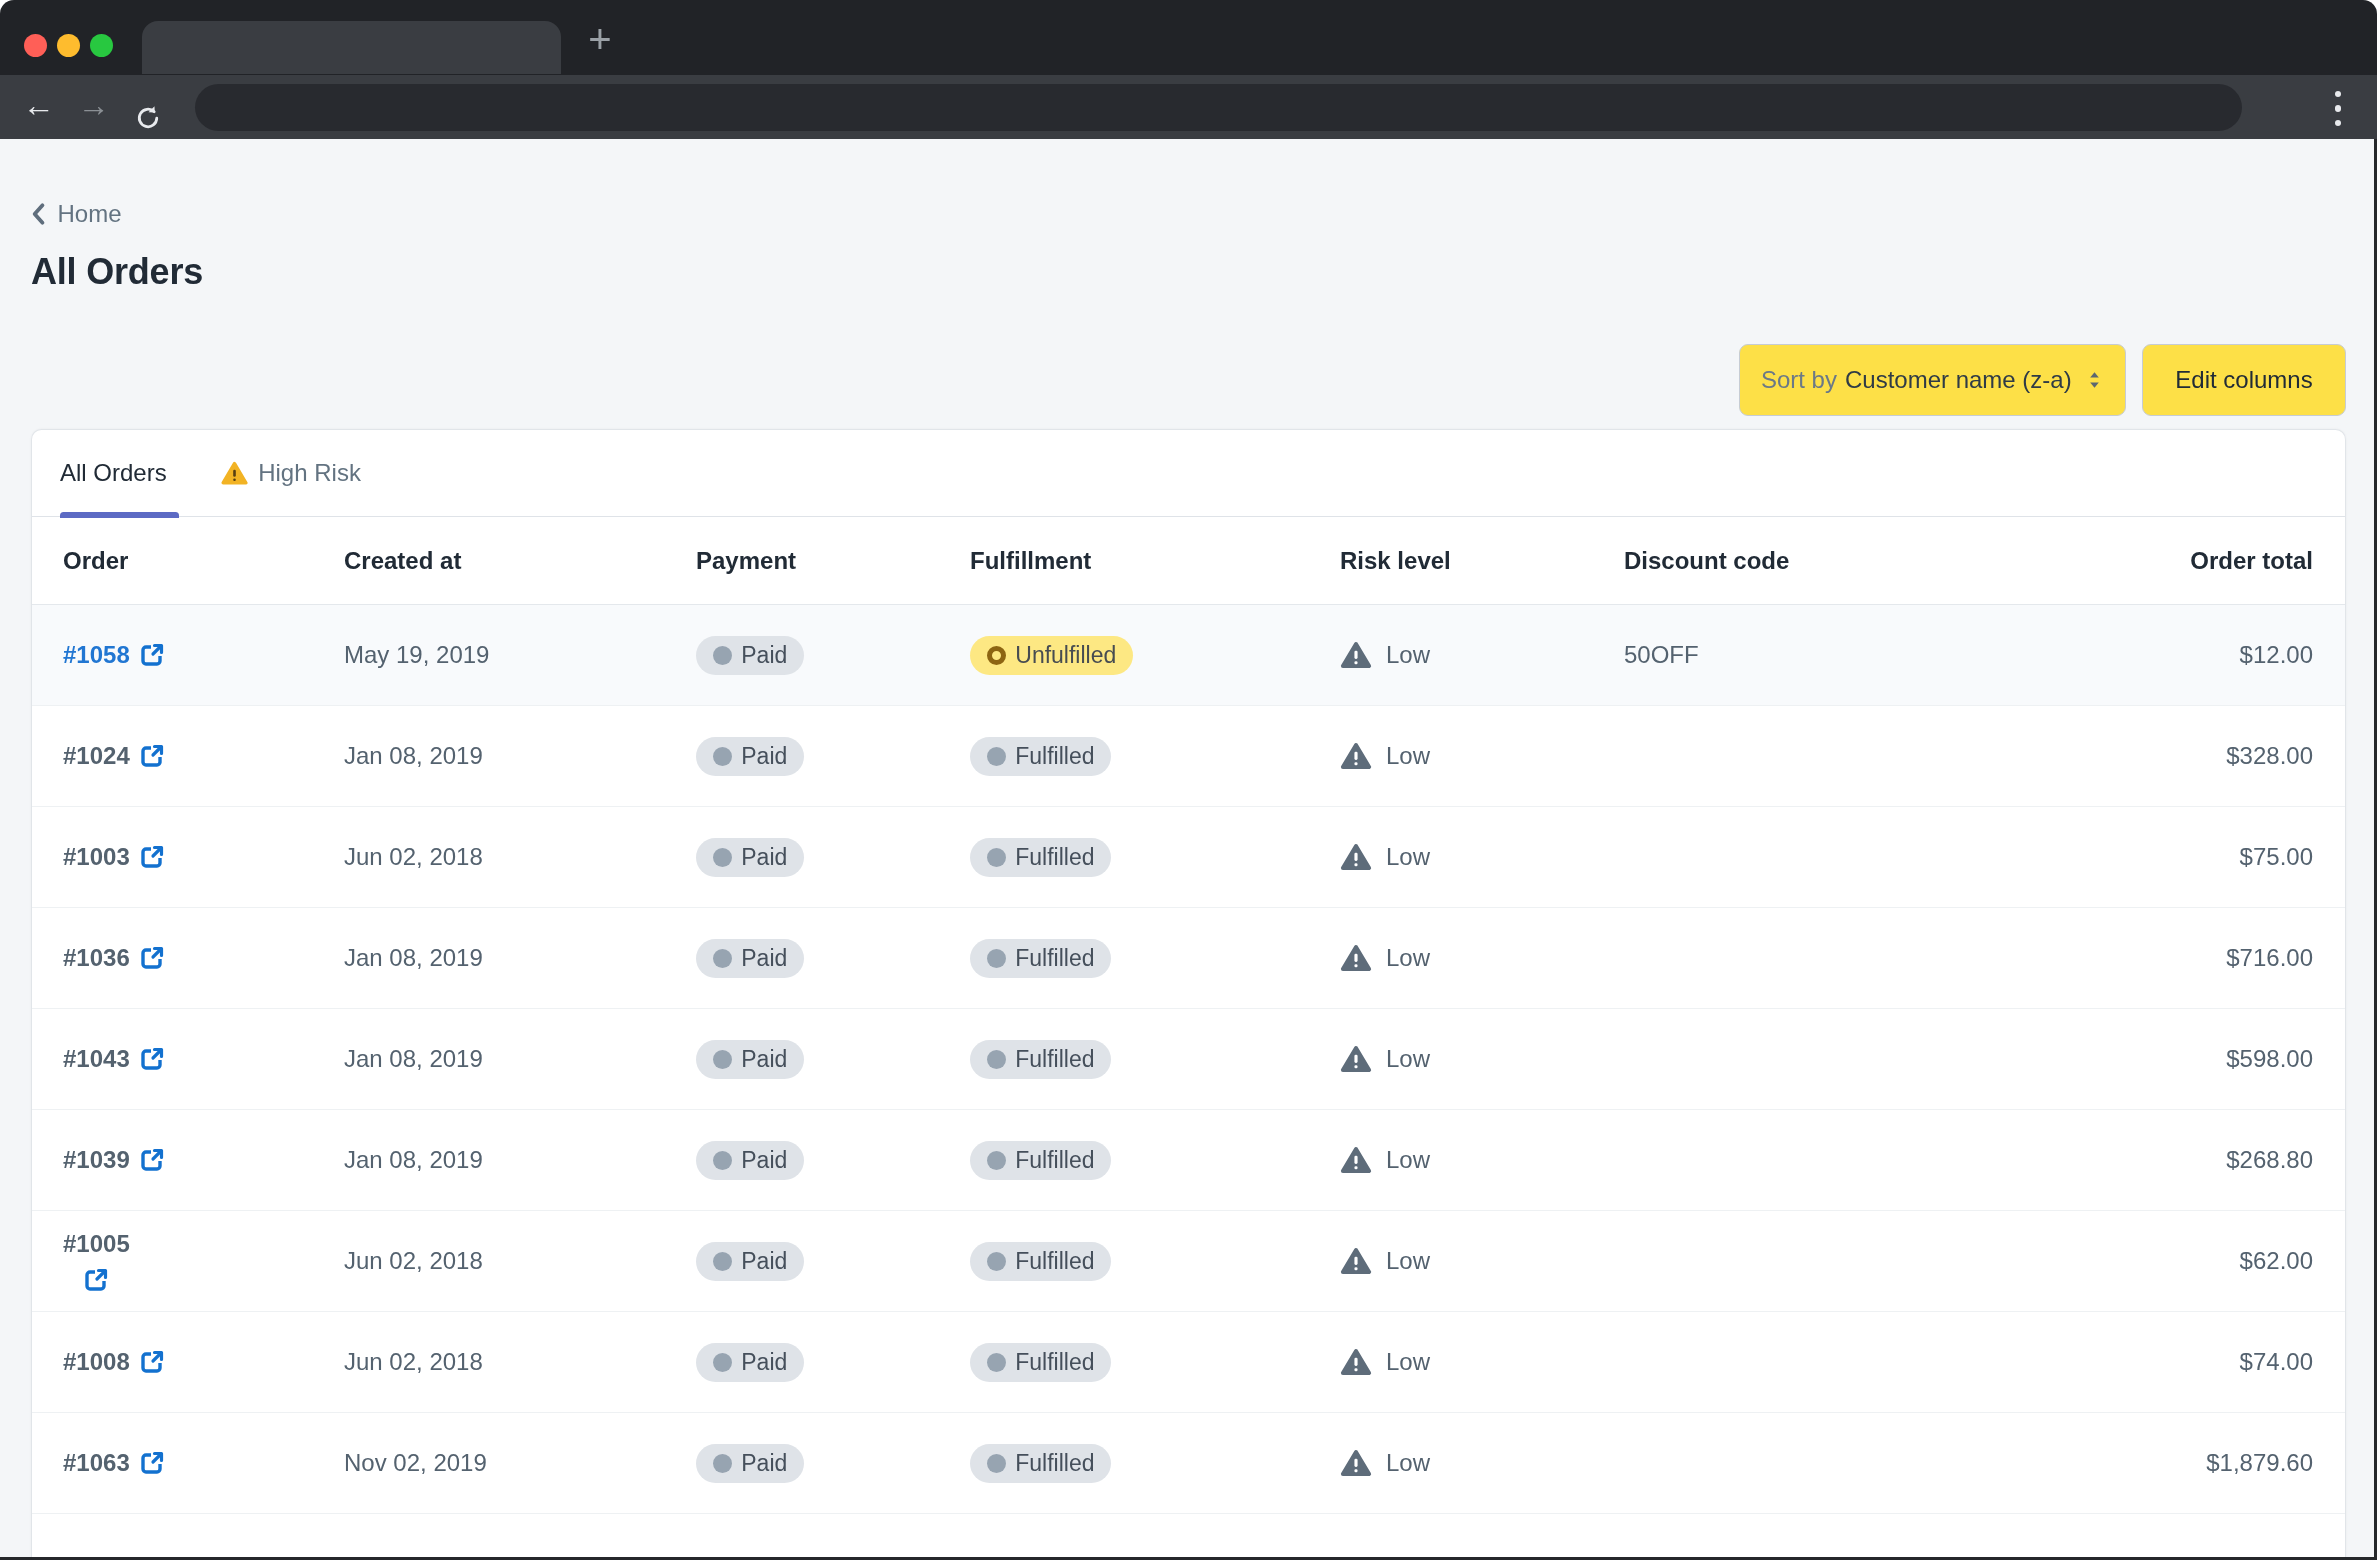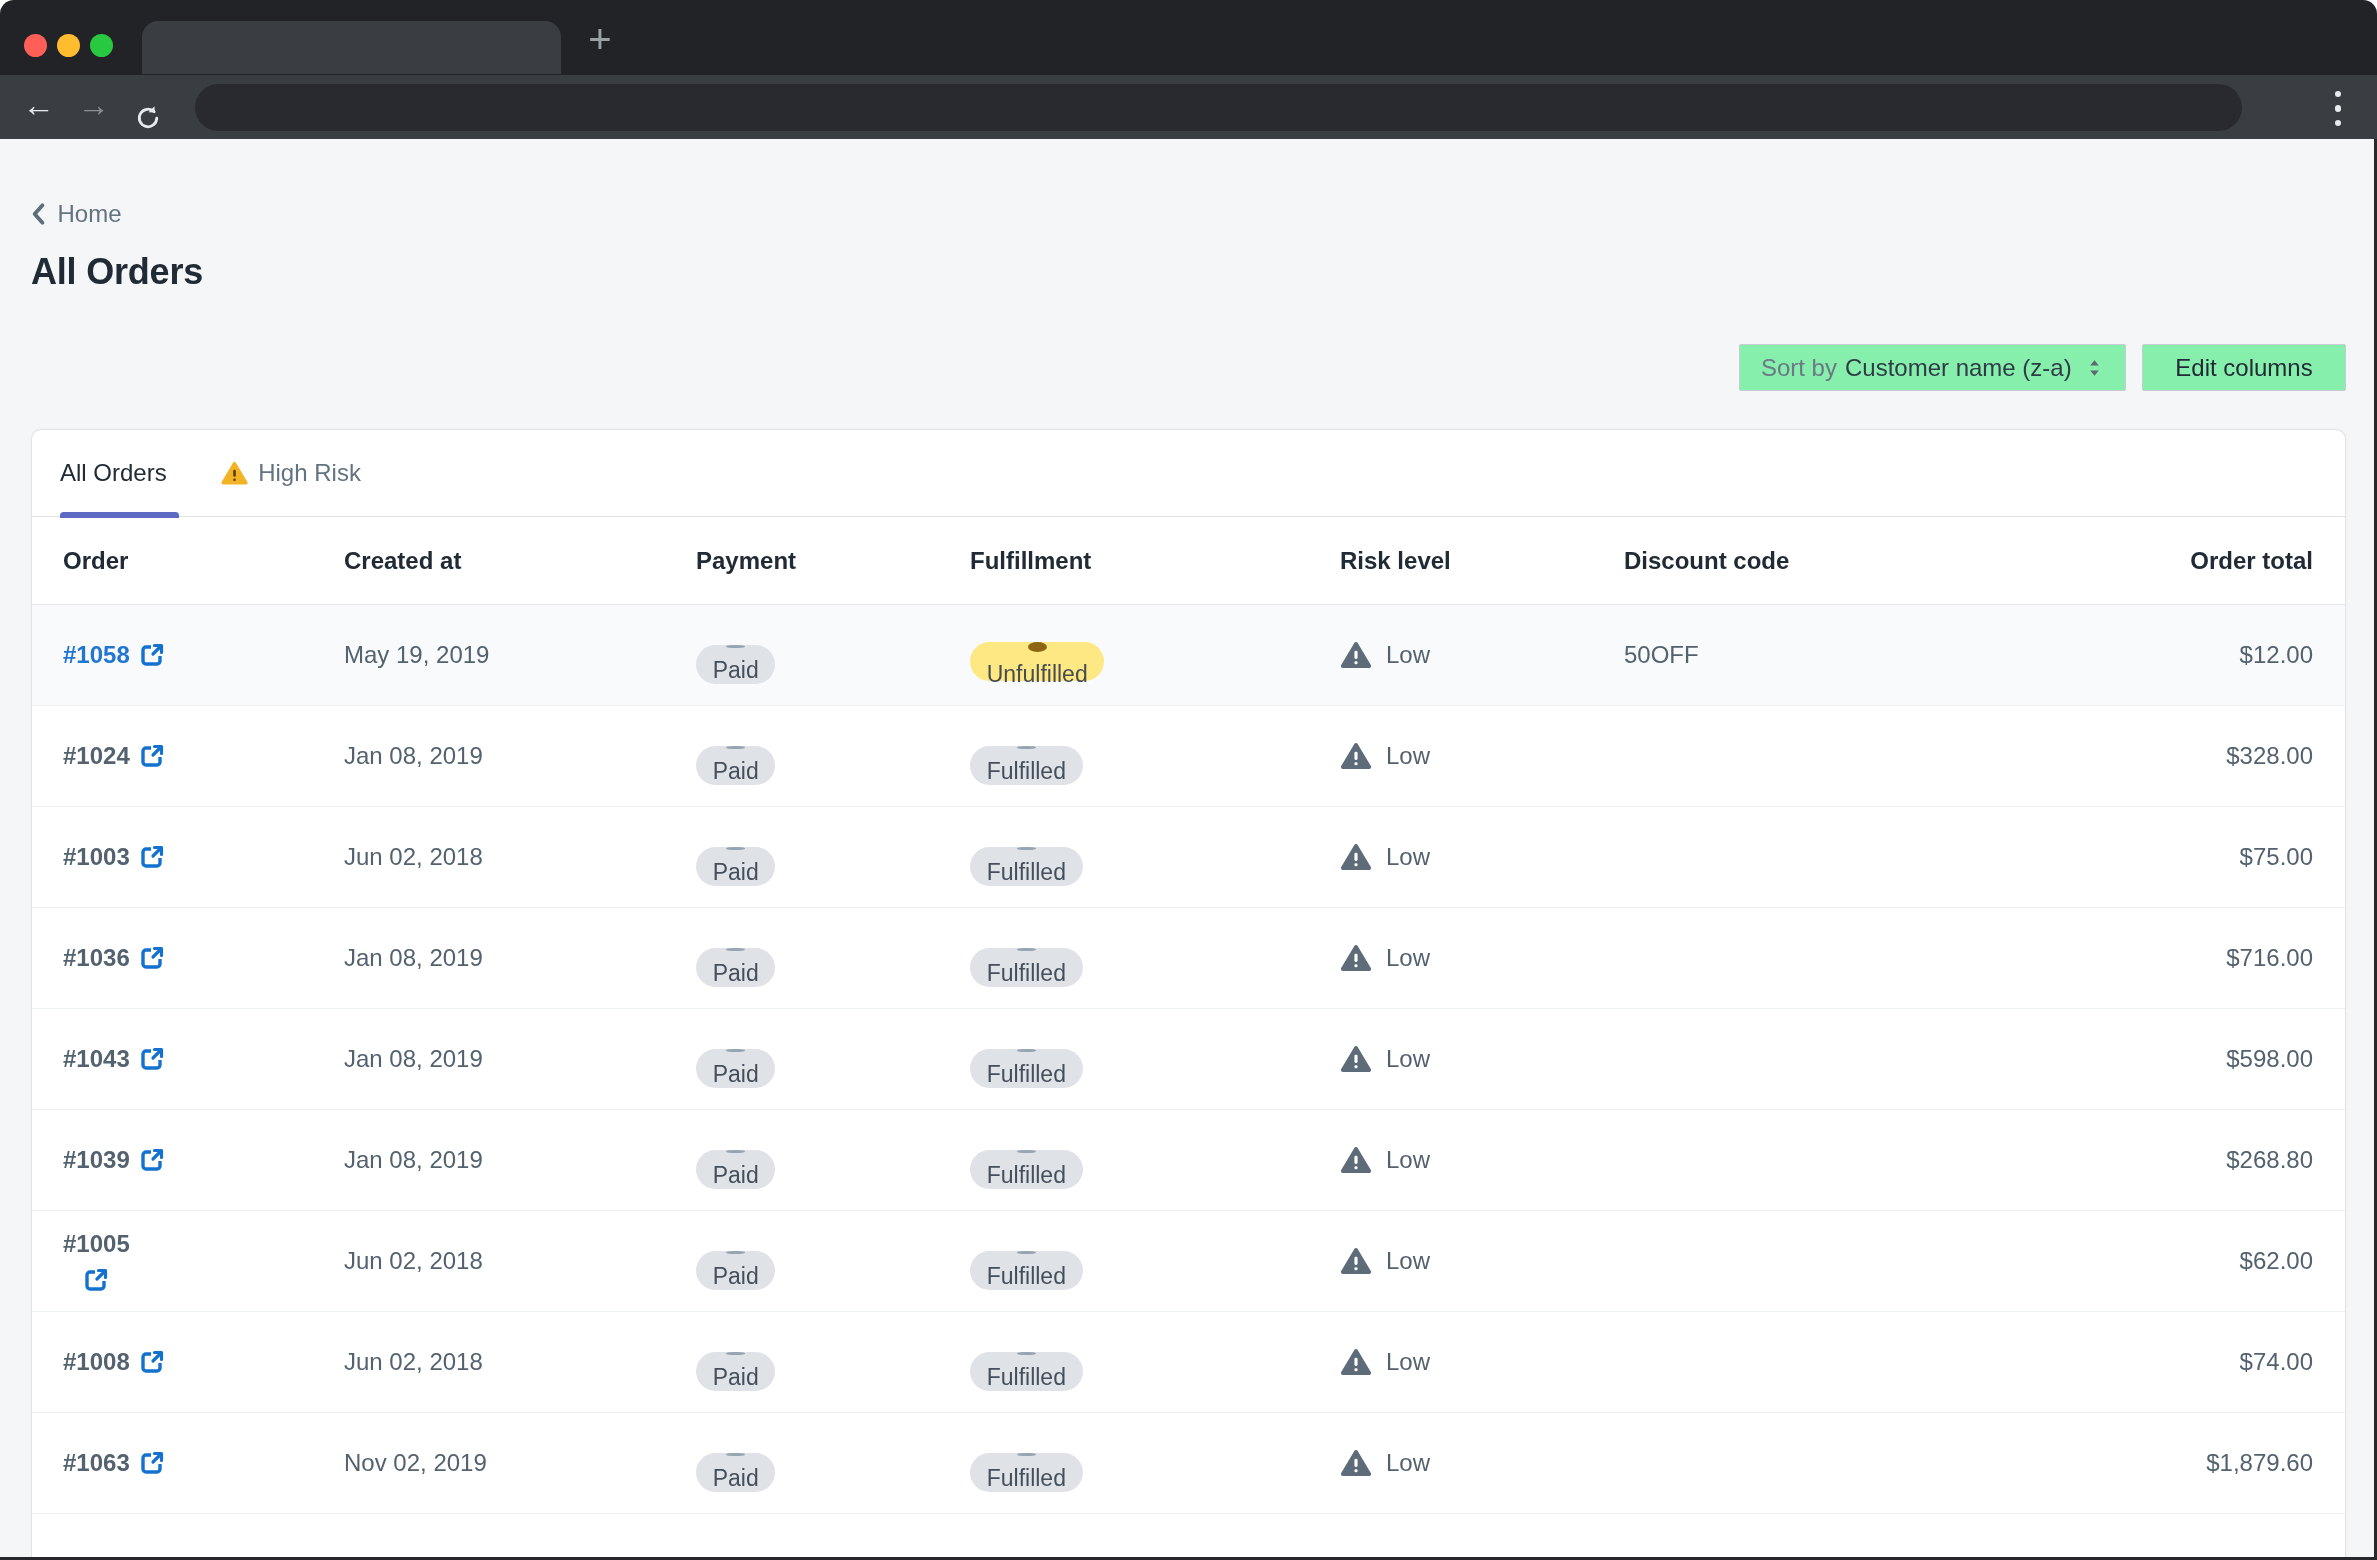--- a/index.html
+++ b/index.html
@@ -25,21 +25,21 @@
 
   
   .content { position:absolute; left:0; right:0; top:139px; bottom:0; background:#f4f6f8; overflow:hidden; padding:0 31px; }
   .breadcrumb { margin-top:61px; display:inline-flex; align-items:center; gap:10.5px; color:#637381; font-size:24px; }
   .page-title { margin-top:21px; font-size:36px; font-weight:700; color:#212b36; letter-spacing:-0.2px; }
   .actions { margin-top:40px; display:flex; align-items:center; gap:46px; }
   .action { display:inline-flex; align-items:center; gap:14px; color:#404a55; font-size:24px; }
   .action svg { flex:0 0 auto; }
 
   .sortrow { margin-top:51px; display:flex; justify-content:flex-end; gap:16px; height:59px; }
-  .btn { height:47px; background:#86efac; border:1.8px solid #c6ccd4; border-radius:2px; display:inline-flex; align-items:center; font-size:24px; color:#212b36; }
+  .btn { height:72px; background:#fde047; border:1.8px solid #c6ccd4; border-radius:9px; display:inline-flex; align-items:center; font-size:24px; color:#212b36; }
   .sortbtn { padding:0 21px 0 21px; gap:8px; }
   .sort-label { color:#6b7987; }
   .sort-value { color:#2f3b46; }
   .editbtn { width:204px; justify-content:center; font-weight:500; }
 
   .card { margin-top:26px; background:#ffffff; border:0.9px solid #e1e5e9; border-bottom:none; border-radius:10.5px 10.5px 0 0; box-shadow:0 0.9px 2.6px rgba(22,29,37,.05); height:1140px; }
 
   .tabsrow { position:relative; height:87px; border-bottom:1.8px solid #dfe3e8; display:flex; align-items:center; padding:0 28px; gap:54px; }
   .cardtab { display:inline-flex; align-items:center; gap:10.5px; font-size:24px; color:#637381; height:100%; }
   .cardtab.active { color:#212b36; font-weight:500; }
@@ -49,21 +49,21 @@
   .thead { height:88px; border-bottom:1.8px solid #e4e8ec; }
   .th { font-size:24px; font-weight:700; color:#212b36; }
   .th-total { text-align:right; }
   .tr { height:101px; border-bottom:1.8px solid #eef1f3; font-size:24px; color:#54626f; }
   .tr.highlight { background:#f8fafc; }
   .td-order { display:flex; align-items:center; gap:10.5px;font-weight:bold; }
   .order-no { color:#54626f; }
   .tr.linkblue .order-no { color:#2176d2; }
   .td-total { text-align:right; }
 
-  .badge { display:inline-flex; align-items:center; gap:9.6px; height:39px; padding:0 16.7px; border-radius:20px; font-size:23px; color:#454f5b;flex-direction:column; }
+  .badge { display:inline-flex; align-items:center; gap:9.6px; height:39px; padding:0 16.7px; border-radius:20px; font-size:23px; color:#454f5b; }
   .badge-gray { background:#dfe3e8; }
   .badge-yellow { background:#fde883; color:#474c51; }
   .dot { width:19px; height:19px; border-radius:50%; background:#97a4b1; }
   .ring { width:19px; height:19px; border-radius:50%; border:5.3px solid #8d6512; background:transparent; }
   .td-risk { display:flex; align-items:flex-end; gap:14px; }
 
   .edge-r { position:absolute; top:139px; right:0; bottom:0; width:2.6px; background:#26282b; }
   .edge-b { position:absolute; left:0; right:0; bottom:0; height:3.5px; background:#26282b; }
 </style>
 </head>

